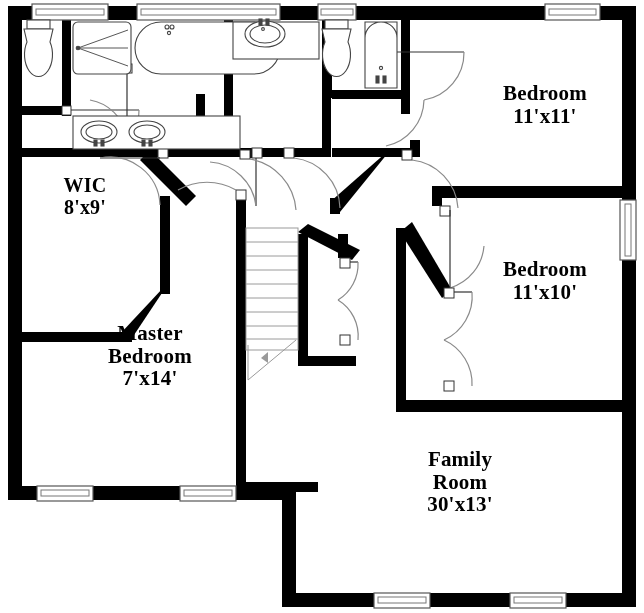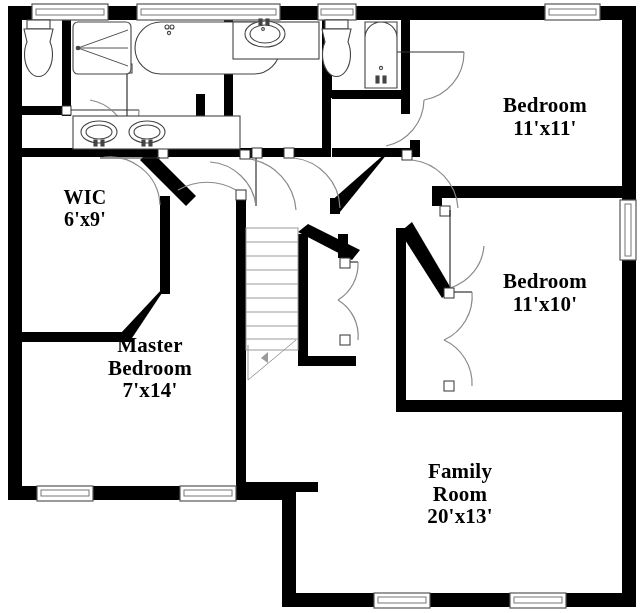--- a/index.html
+++ b/index.html
@@ -24,21 +24,20 @@
   }
   .room-label {
     position: absolute;
     text-align: center;
     font-weight: bold;
     color: #000000;
     line-height: 1.08;
     white-space: pre-line;
     letter-spacing: 0.2px;
     pointer-events: none;
-    margin-top: 12px;
   }
   .lbl-lg { font-size: 21px; }
   .lbl-md { font-size: 20px; }
 </style>
 </head>
 <body>
 
 <div id="floorplan-root">
 
   <svg id="fp-svg" viewBox="0 0 644 613">
@@ -308,29 +307,29 @@
           <line x1="246" y1="339" x2="298" y2="339"></line>
         </g>
         <path d="M 296 340 L 248 380 L 248 345" fill="none" stroke="#9a9a9a" stroke-width="1"></path>
         <path d="M 268 352 L 261 358 L 268 363 Z" fill="#9a9a9a" stroke="none"></path>
       </g>
     </g>
 
   </svg>
 
   <div class="room-label lbl-md" style="left:10px; top:175px; width:150px;">WIC
-6'x9'</div>
+8'x9'</div>
 
   <div class="room-label lbl-lg" style="left:55px; top:322px; width:190px;">Master
 Bedroom
 7'x14'</div>
 
   <div class="room-label lbl-lg" style="left:455px; top:82px; width:180px;">Bedroom
 11'x11'</div>
 
   <div class="room-label lbl-lg" style="left:455px; top:258px; width:180px;">Bedroom
 11'x10'</div>
 
   <div class="room-label lbl-lg" style="left:375px; top:448px; width:170px;">Family
 Room
-20'x13'</div>
+30'x13'</div>
 
 </div>
 
 </body></html>

